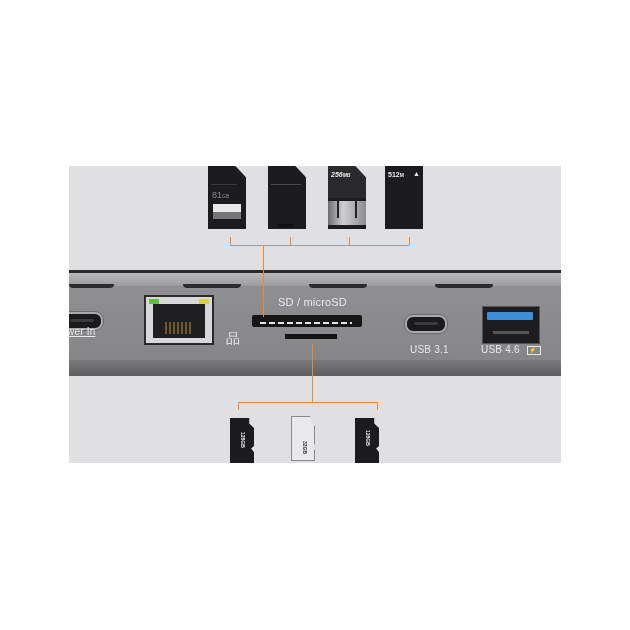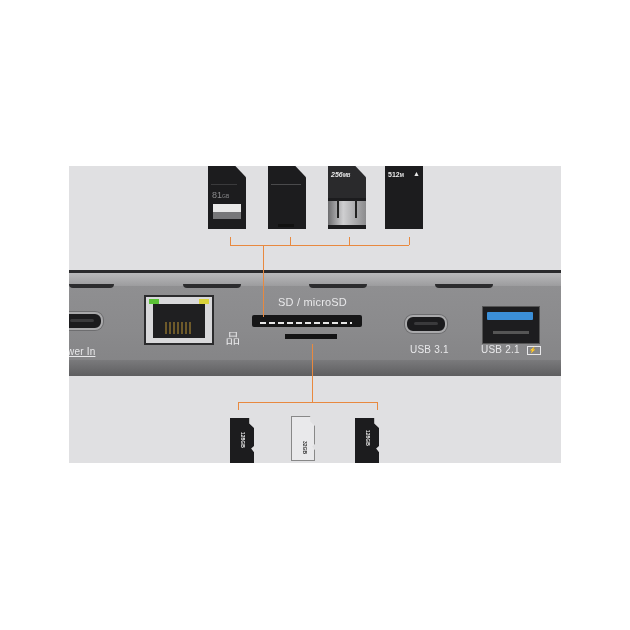--- a/index.html
+++ b/index.html
@@ -68,21 +68,21 @@
     <div class="hub-edge"></div>
     <div class="hub-top"></div>
     <div class="hub-face"></div>
     <div class="hub-bottom"></div>
     <div class="vent" style="left:0;width:45px;"></div>
     <div class="vent" style="left:114px;"></div>
     <div class="vent" style="left:240px;"></div>
     <div class="vent" style="left:366px;"></div>
 
     <div class="usbc" style="left:-8px;top:42px;"></div>
-    <div class="port-label" style="left:-2px;top:76px;text-decoration:underline;">wer In</div>
+    <div class="port-label" style="left:-2px;top:56px;text-decoration:underline;">wer In</div>
 
     <div class="rj45" style="left:75px;top:25px;">
       <div class="led" style="left:3px;background:#5bc236;"></div>
       <div class="led" style="left:53px;background:#d9d23a;"></div>
       <div class="rj45-inner">
         <div class="abs" style="left:12px;top:18px;width:28px;height:12px;background:repeating-linear-gradient(90deg,#6e5a2a 0 2px,#1f1f21 2px 4px);"></div>
       </div>
     </div>
     <div class="port-label" style="left:157px;top:60px;font-size:14px;">品</div>
 
@@ -90,21 +90,21 @@
     <div class="sd-slot" style="left:183px;top:45px;"></div>
     <div class="msd-slot" style="left:216px;top:64px;"></div>
 
     <div class="usbc" style="left:336px;top:45px;"></div>
     <div class="port-label" style="left:341px;top:74px;text-align:right;">USB 3.1</div>
 
     <div class="usba" style="left:413px;top:36px;">
       <div class="usba-tongue"></div>
       <div class="abs" style="left:10px;top:24px;width:36px;height:3px;background:#555;"></div>
     </div>
-    <div class="port-label" style="left:412px;top:74px;"><span>USB 2.1</span> <span style="display:inline-block;width:12px;height:7px;border:1px solid #e8e8ea;margin-left:4px;vertical-align:middle;font-size:6px;line-height:7px;text-align:center;">⚡</span></div>
+    <div class="port-label" style="left:412px;top:74px;"><span>USB 4.6</span> <span style="display:inline-block;width:12px;height:7px;border:1px solid #e8e8ea;margin-left:4px;vertical-align:middle;font-size:6px;line-height:7px;text-align:center;">⚡</span></div>
   </div>
 
   <div class="orange" style="left:194px;top:79px;width:1px;height:72px;"></div>
   <div class="orange" style="left:243px;top:178px;width:1px;height:58px;"></div>
 
   <div class="orange" style="left:169px;top:236px;width:140px;height:1px;"></div>
   <div class="orange" style="left:169px;top:236px;width:1px;height:8px;"></div>
   <div class="orange" style="left:308px;top:236px;width:1px;height:8px;"></div>
 
   <div class="msdcard" style="left:161px;top:252px;">

